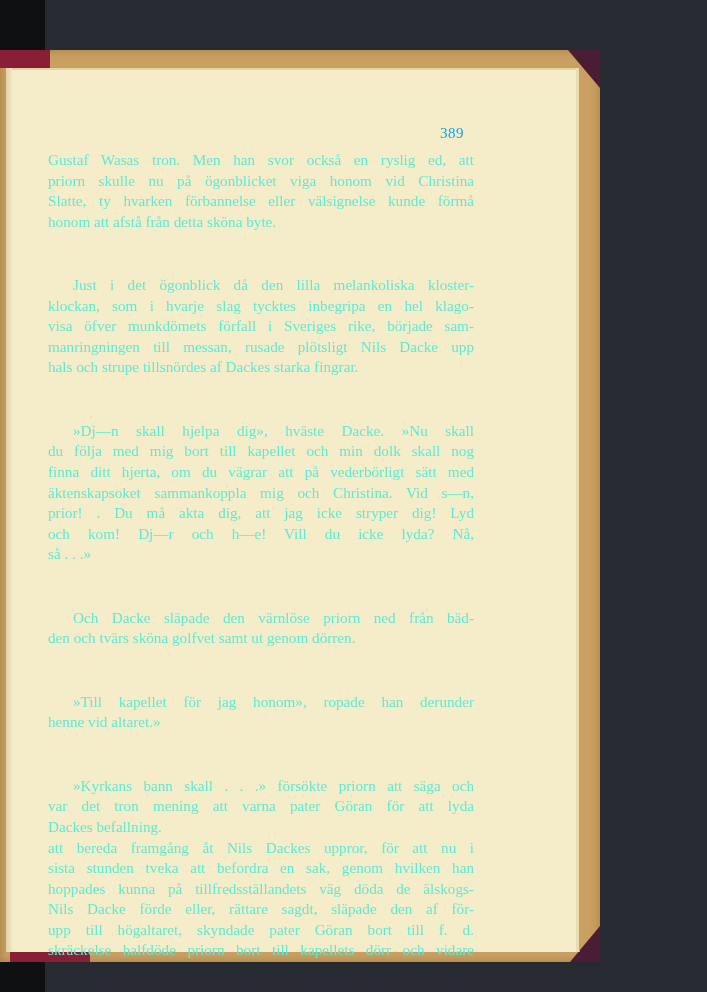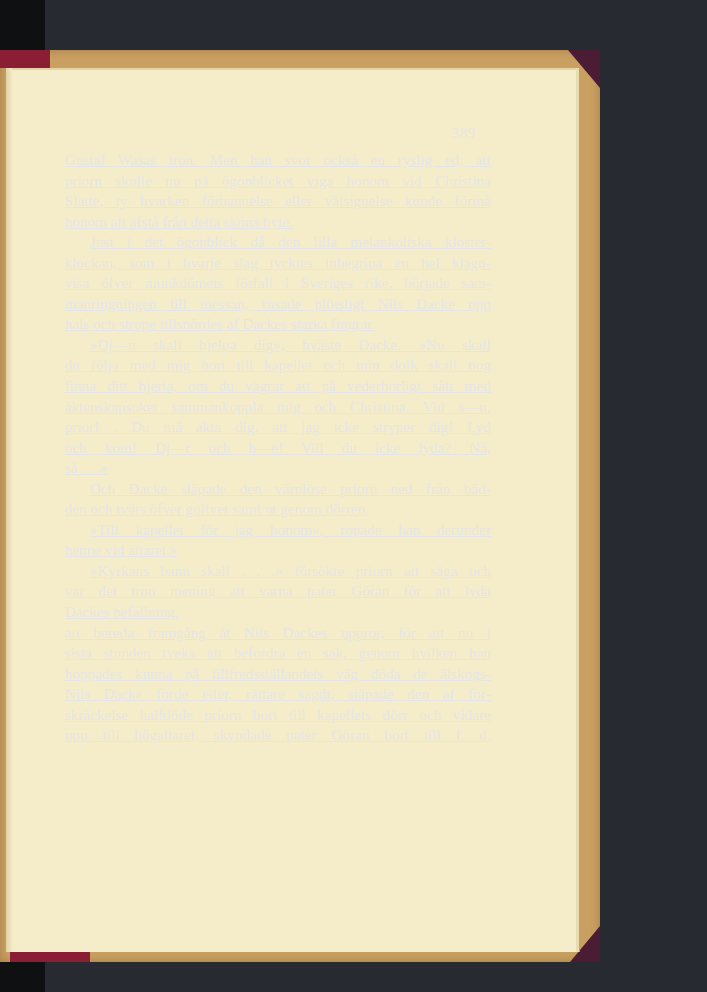--- a/index.html
+++ b/index.html
@@ -63,46 +63,46 @@
     }
     .page-edge {
       position: absolute;
       left: 0; top: 0;
       width: 6px; height: 100%;
       background: linear-gradient(to right, #e0d3a6, #f2e8c4);
     }
     .page-number {
       position: absolute;
       top: 125px;
-      left: 452px;
+      left: 440px;
       font-size: 15px;
-      color: #e5e5e5;
+      color: #0ea5e9;
       letter-spacing: 0.5px;
     }
     .text-block {
       position: absolute;
-      left: 65px;
+      left: 48px;
       top: 150px;
       width: 426px;
-      color: #e5e5e5;
+      color: #5eead4;
       font-size: 15.2px;
       line-height: 20.55px;
-      text-decoration: underline;
     }
     .text-block p {
       margin: 0;
       text-align: justify;
       text-align-last: justify;
       white-space: nowrap;
     }
     .text-block p.last {
       text-align-last: left;
     }
     .text-block p.indent {
       text-indent: 25px;
+      margin-top: 43px;
     }
   </style>
 </head>
 <body>
 
 <div class="backdrop-left"></div>
 
 <div class="cover-board">
   <div class="spine-top"></div>
   <div class="spine-bottom"></div>
@@ -127,25 +127,25 @@
     <p>manringningen till messan, rusade plötsligt Nils Dacke upp</p>
     <p class="last">hals och strupe tillsnördes af Dackes starka fingrar.</p>
     <p class="indent">»Dj—n skall hjelpa dig», hväste Dacke.  »Nu skall</p>
     <p>du följa med mig bort till kapellet och min dolk skall nog</p>
     <p>finna ditt hjerta, om du vägrar att på vederbörligt sätt med</p>
     <p>äktenskapsoket sammankoppla mig och Christina.  Vid s—n,</p>
     <p>prior! . Du må akta dig, att jag icke stryper dig!  Lyd</p>
     <p>och kom!  Dj—r och h—e!  Vill du icke lyda?  Nå,</p>
     <p class="last">så . . .»</p>
     <p class="indent">Och Dacke släpade den värnlöse priorn ned från bäd-</p>
-    <p class="last">den och tvärs öfver golfvet samt ut genom dörren.</p>
+    <p class="last">den och tvärs sköna golfvet samt ut genom dörren.</p>
     <p class="indent">»Till kapellet för jag honom», ropade han derunder</p>
     <p class="last">henne vid altaret.»</p>
     <p class="indent">»Kyrkans bann skall . . .» försökte priorn att säga och</p>
     <p>var det tron mening att varna pater Göran för att lyda</p>
     <p class="last">Dackes befallning.</p>
     <p>att bereda framgång åt Nils Dackes uppror, för att nu i</p>
     <p>sista stunden tveka att befordra en sak, genom hvilken han</p>
     <p>hoppades kunna på tillfredsställandets väg döda de älskogs-</p>
     <p>Nils Dacke förde eller, rättare sagdt, släpade den af för-</p>
+    <p>upp till högaltaret, skyndade pater Göran bort till f. d.</p>
     <p>skräckelse halfdöde priorn bort till kapellets dörr och vidare</p>
-    <p>upp till högaltaret, skyndade pater Göran bort till f. d.</p>
   </div>
 
 </body></html>

